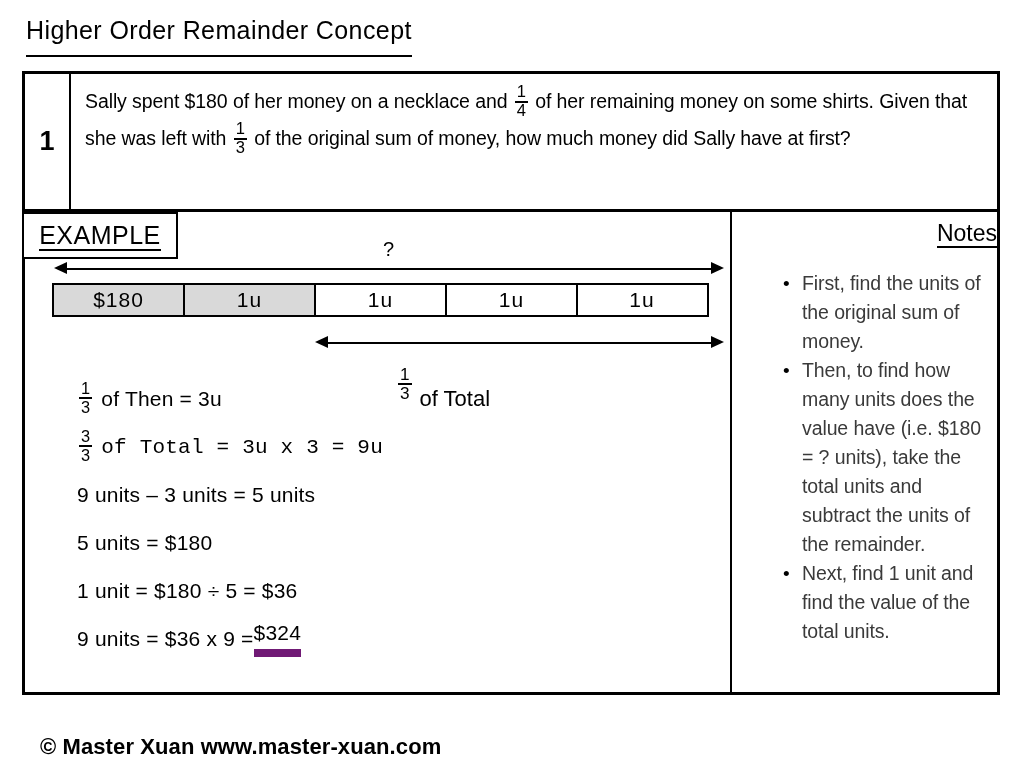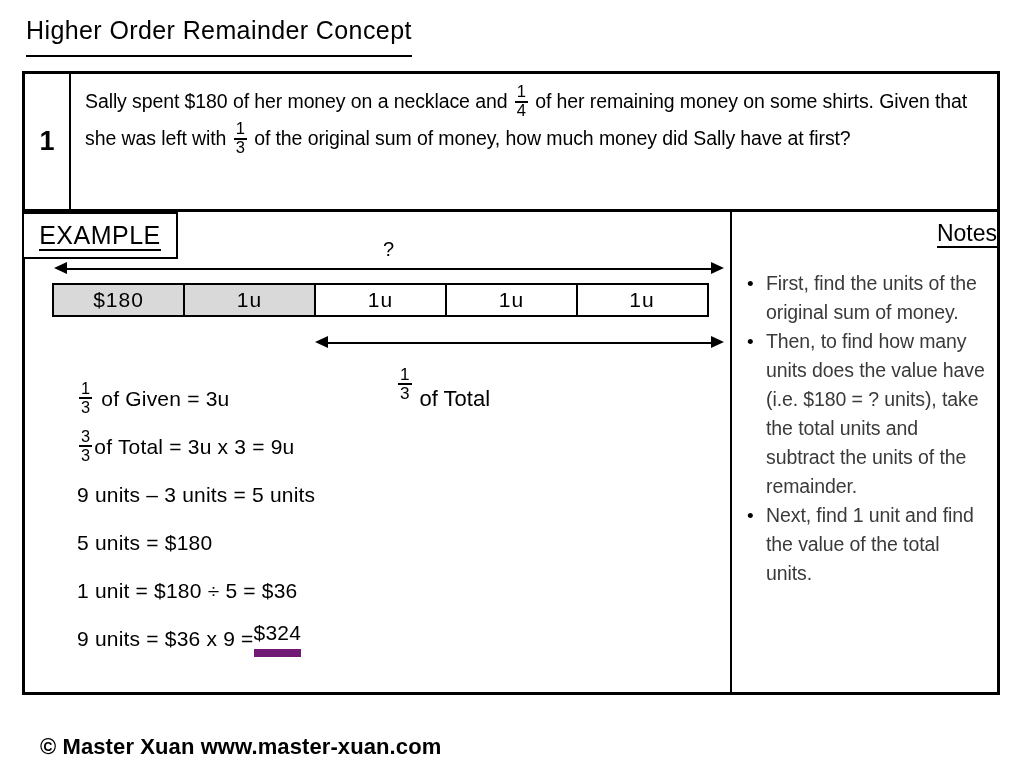--- a/index.html
+++ b/index.html
@@ -105,20 +105,21 @@
   .frac-lg .num, .frac-lg .den { font-size: 0.85em; }
 
   
   #body-row {
     position: absolute;
     left: 0;
     top: 138px;
     right: 0;
     bottom: 0;
     display: flex;
+    gap: 36px;
   }
   #example-col {
     position: relative;
     width: 707px;
     flex: 0 0 707px;
     border-right: 2px solid #000;
     box-sizing: border-box;
   }
   #notes-col {
     position: relative;
@@ -351,29 +352,29 @@
         <span style="margin-left:6px;margin-top:28px;">of Total</span>
       </div>
 
       <div id="working">
           <div class="work-line">
             <span class="frac">
               <span class="num">1</span>
               <span class="bar"></span>
               <span class="den">3</span>
             </span>
-            <span style="margin-left: 7px;">of Given = 3u</span>
+            <span style="margin-left: 7px;">of Then = 3u</span>
           </div>
           <div class="work-line">
             <span class="frac">
               <span class="num">3</span>
               <span class="bar"></span>
               <span class="den">3</span>
             </span>
-            <span style="margin-left: 0;">of Total = 3u x 3 = 9u</span>
+            <span style="margin-left: 7px; font-family: Liberation Mono, monospace;">of Total = 3u x 3 = 9u</span>
           </div>
           <div class="work-line">
             <span>9 units – 3 units = 5 units</span>
           </div>
           <div class="work-line">
             <span>5 units = $180</span>
           </div>
           <div class="work-line">
             <span>1 unit = $180 ÷ 5 = $36</span>
           </div>

